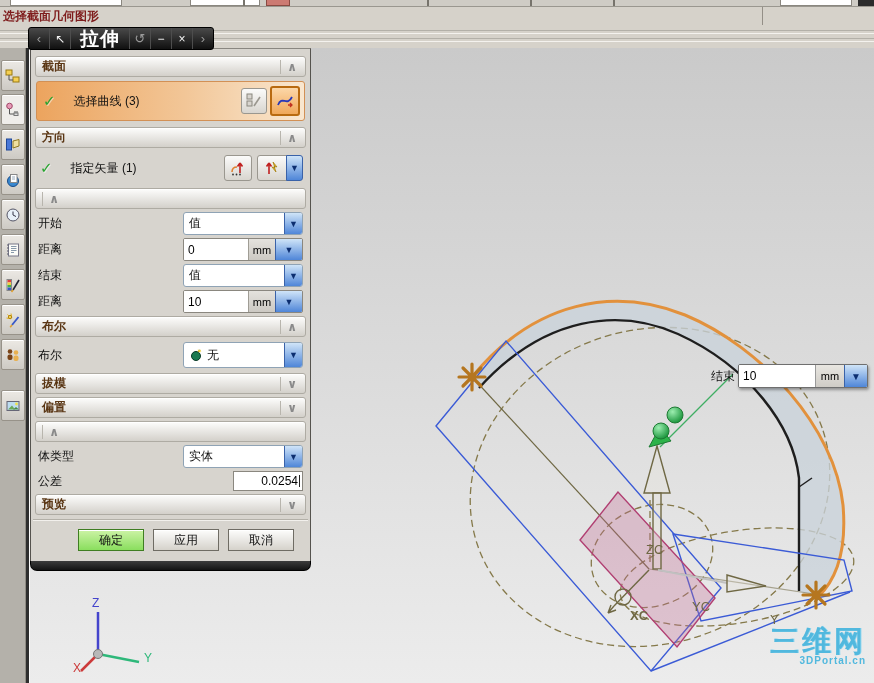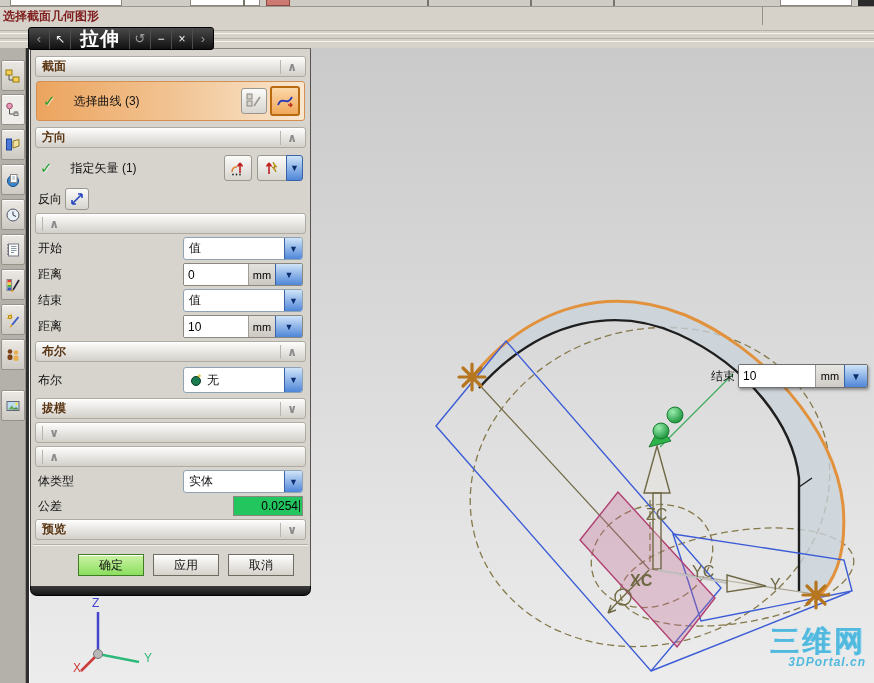--- a/index.html
+++ b/index.html
@@ -35,37 +35,37 @@
   .left-bar{left:0;top:48px;width:25px;height:635px;background:#b4b1aa;border-right:1px solid #8f8c84;z-index:3;}
   .tb-btn{position:absolute;left:1px;width:22px;height:29px;border-radius:2px;
     background:linear-gradient(#ece9e4,#cdcac4);border:1px solid #979289;
     box-shadow:inset 0 1px 0 #fff;display:flex;align-items:center;justify-content:center;}
   .tb-btn svg{width:16px;height:16px;}
   
   .viewport{left:25px;top:48px;width:849px;height:635px;background:linear-gradient(#cacaca,#ececec);z-index:1;overflow:hidden;}
   .vp-edge{left:25px;top:48px;width:4px;height:635px;background:#2e2e2e;z-index:2;}
   .vp-edge2{left:29px;top:48px;width:1px;height:635px;background:#fafafa;z-index:2;}
   .scene{position:absolute;left:0;top:0;}
-  .vp-label{position:absolute;font-size:16px;color:#6f6844;z-index:2;}
+  .vp-label{position:absolute;font-size:13px;color:#6f6844;z-index:2;margin-top:36px;}
   .triad-label{position:absolute;font-size:12px;z-index:2;}
   
   .float-input{position:absolute;left:686px;top:316px;display:flex;align-items:center;z-index:4;}
   .float-input .flabel{font-size:12px;color:#111;margin-right:3px;}
   .fgroup{display:flex;align-items:stretch;height:22px;border:1px solid #6f6f6f;border-radius:2px;
     background:#fff;box-shadow:1px 2px 3px rgba(0,0,0,.35);overflow:hidden;}
   .fgroup .fval{width:72px;font-size:12px;display:flex;align-items:center;padding-left:4px;background:#fff;}
   .fgroup .funit{width:28px;font-size:11px;display:flex;align-items:center;justify-content:center;
     background:linear-gradient(#e8e6e1,#cfccc6);border-left:1px solid #9a9a9a;}
   .fgroup .fbtn{width:22px;display:flex;align-items:center;justify-content:center;font-size:10px;color:#0c2e70;
     background:linear-gradient(#cfe4f8,#4f86d8);border-left:1px solid #3a62a8;}
   
   .watermark{position:absolute;right:8px;top:578px;text-align:right;z-index:2;line-height:1.05;}
   .watermark .w1{font-size:29px;font-weight:bold;color:#41b3dd;letter-spacing:3px;opacity:.9;
     text-shadow:1px 0 0 #7fd2ef;}
-  .watermark .w2{font-size:12px;font-weight:bold;color:#41b3dd;letter-spacing:1px;opacity:.9;font-style:italic;}
+  .watermark .w2{font-size:10px;font-weight:bold;color:#41b3dd;letter-spacing:1px;opacity:.9;}
   
   .dialog-wrap{left:30px;top:48px;width:281px;z-index:5;}
   .panel{background:#d7d4ce;border-left:1px solid #55534e;border-right:1px solid #55534e;border-top:1px solid #8a8781;
     padding:4px 0 6px 0;}
   .darkbar{height:9px;background:linear-gradient(#3c3c3c,#141414);border-radius:0 0 7px 7px;border:1px solid #000;border-top:none;}
   .sec-header{height:19px;margin:3px 4px 3px 4px;display:flex;align-items:center;
     background:linear-gradient(#fdfdfc,#d3d0ca);border:1px solid #aeaba3;border-radius:3px;
     box-shadow:inset 0 1px 0 #fff;padding:0 2px 0 6px;}
   .sec-title{font-size:12px;font-weight:bold;color:#5a3614;flex:1;}
   .sec-chevron{width:22px;text-align:center;color:#8a8a8a;font-size:12px;font-weight:bold;
@@ -93,21 +93,21 @@
   .dd-btn{width:17px;height:21px;background:linear-gradient(#cfe4f8,#4f86d8);border-left:1px solid #3a62a8;
     display:flex;align-items:center;justify-content:center;font-size:9px;color:#0c2e70;}
   
   .distfield{width:118px;height:21px;border:1px solid #8a877f;border-radius:2px;display:flex;align-items:stretch;overflow:hidden;background:#fff;}
   .distfield .df-val{width:60px;font-size:12px;display:flex;align-items:center;padding-left:4px;background:#fff;}
   .distfield .df-unit{width:26px;font-size:11px;display:flex;align-items:center;justify-content:center;
     background:linear-gradient(#e4e2dd,#ccc9c3);border-left:1px solid #a09d95;}
   .distfield .df-btn{flex:1;display:flex;align-items:center;justify-content:center;font-size:9px;color:#0c2e70;
     background:linear-gradient(#cfe4f8,#4f86d8);border-left:1px solid #3a62a8;}
   
-  .tol-input{width:64px;height:18px;background:#22c55e;border:1px solid #8a877f;display:flex;align-items:center;
+  .tol-input{width:64px;height:18px;background:#ffffff;border:1px solid #8a877f;display:flex;align-items:center;
     justify-content:flex-end;font-size:12px;padding:0 2px;}
   .caret{width:1px;height:12px;background:#222;margin-left:1px;}
   
   .btn-row{display:flex;justify-content:flex-end;gap:9px;margin:8px 16px 4px 0;}
   .dlg-btn{min-width:52px;height:20px;border-radius:0;border:1px solid #6f6c64;font-size:12px;color:#111;
     display:flex;align-items:center;justify-content:center;background:linear-gradient(#fdfdfc,#d5d2cb);
     box-shadow:inset 0 1px 0 #fff;padding:0 6px;}
   .dlg-btn.ok{background:linear-gradient(#cdf3a6,#8ade5e);border:1px solid #3f7d22;}
   .sep-line{height:1px;background:#b3b0a8;border-bottom:1px solid #f2f0ec;margin:4px 2px;}
 </style>
@@ -366,28 +366,20 @@
           <svg viewBox="0 0 18 18">
             <path d="M6 15 V4 M6 4 l-2.5 3.5 M6 4 l2.5 3.5" stroke="#c02020" stroke-width="1.6" fill="none"></path>
             <path d="M10 3 l4 5 -3 -1 2 6 -4 -5 3 1 z" fill="#f0c828" stroke="#a07808" stroke-width="0.7"></path>
           </svg>
         </span>
         <span class="combo-dd" style="height:24px;">
           <span>▼</span>
         </span>
       </span>
     </div>
-    <div class="row">
-      <span class="lbl">反向</span>
-      <span class="ctrl-col mini-btn" style="width:22px;height:20px;">
-        <svg viewBox="0 0 18 18">
-          <path d="M4 14 L14 4 M4 14 l0 -4 M4 14 l4 0 M14 4 l-4 0 M14 4 l0 4" stroke="#2848c0" stroke-width="1.6" fill="none"></path>
-        </svg>
-      </span>
-    </div>
 
     <div class="sec-header">
       <span class="sec-chevron">∧</span>
     </div>
     <div class="row">
       <span class="lbl">开始</span>
       <span class="ctrl-col dropdown">
         <span class="dd-text">值</span>
         <span class="dd-btn">▼</span>
       </span>
@@ -433,20 +425,21 @@
         </span>
         <span class="dd-btn" style="height:24px;">▼</span>
       </span>
     </div>
 
     <div class="sec-header">
       <span class="sec-title">拔模</span>
       <span class="sec-chevron">∨</span>
     </div>
     <div class="sec-header">
+      <span class="sec-title">偏置</span>
       <span class="sec-chevron">∨</span>
     </div>
 
     <div class="sec-header">
       <span class="sec-chevron">∧</span>
     </div>
     <div class="row">
       <span class="lbl">体类型</span>
       <span class="ctrl-col dropdown">
         <span class="dd-text">实体</span>

